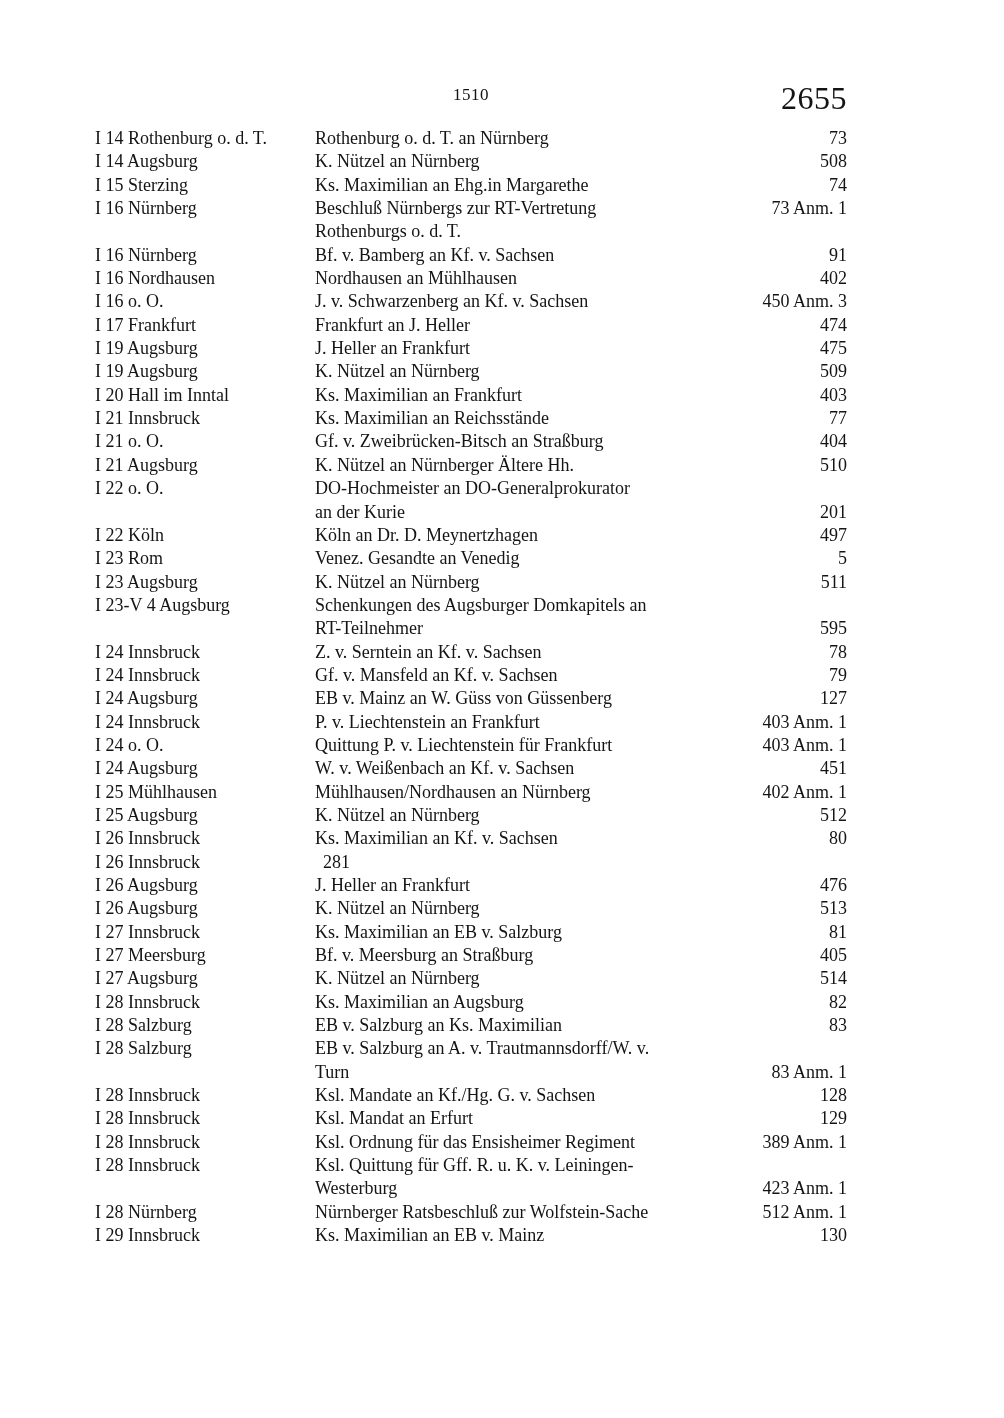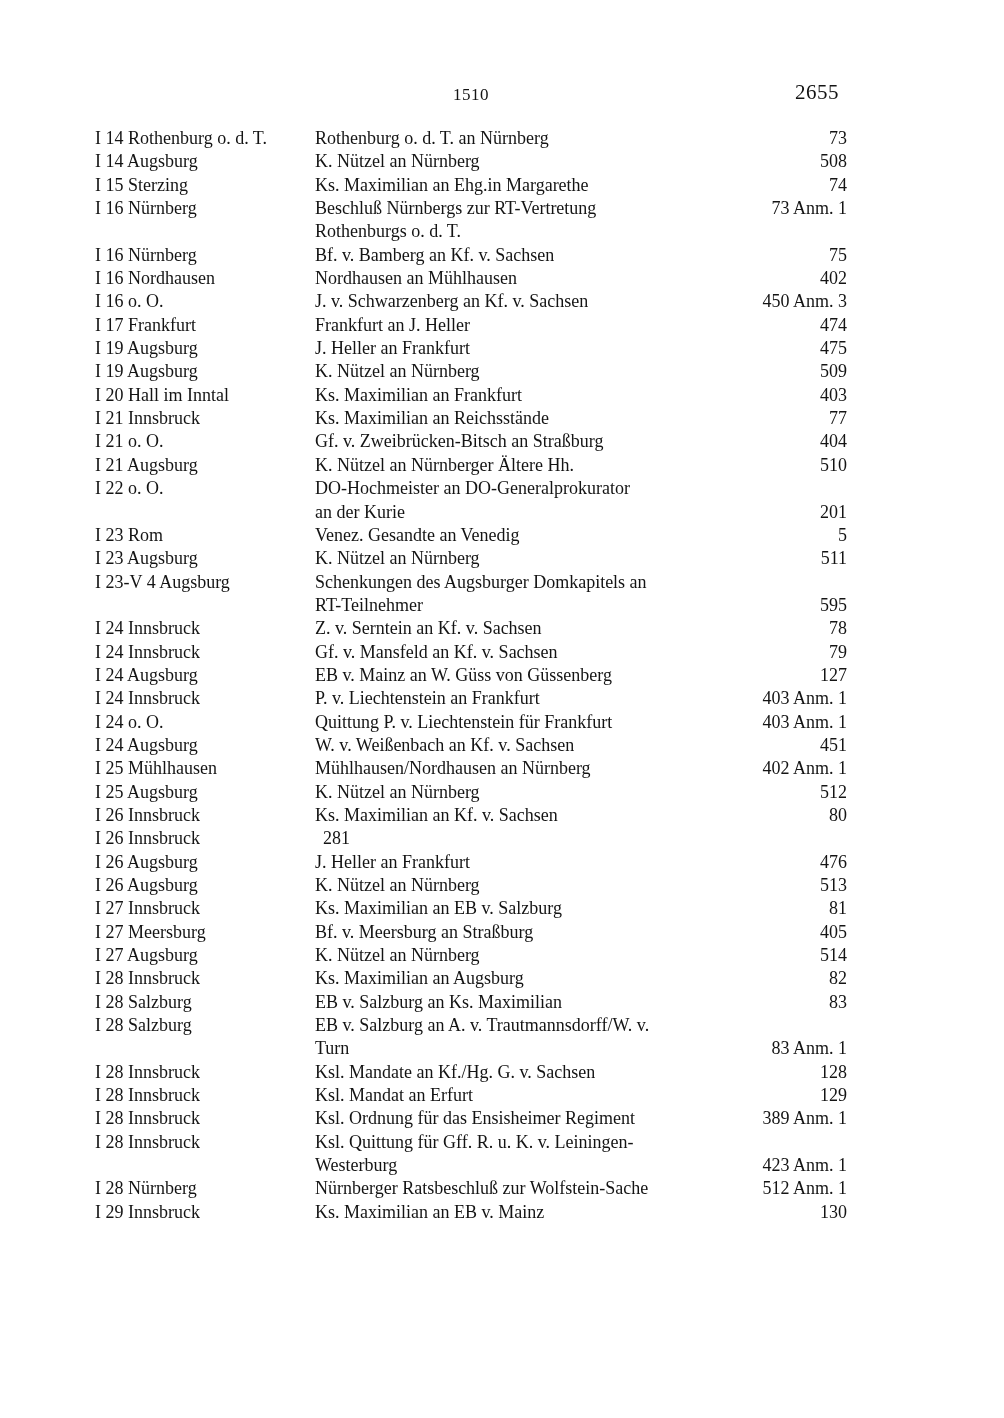--- a/index.html
+++ b/index.html
@@ -24,23 +24,23 @@
     position: absolute;
     left: 0;
     right: 0;
     top: 5px;
     text-align: center;
     font-size: 17px;
     letter-spacing: 0.5px;
   }
   .page-num {
     position: absolute;
-    right: 8px;
+    right: 0;
     top: 0;
-    font-size: 21px;
+    font-size: 32px;
     letter-spacing: 0.5px;
   }
   .register {
     position: absolute;
     top: 127px;
     left: 95px;
     width: 752px;
   }
   .row {
     display: flex;
@@ -94,21 +94,21 @@
         <span class="c-page">73 Anm. 1</span>
       </div>
       <div class="row">
         <span class="c-left"></span>
         <span class="c-desc">Rothenburgs o. d. T.</span>
         <span class="c-page"></span>
       </div>
       <div class="row">
         <span class="c-left">I 16 Nürnberg</span>
         <span class="c-desc">Bf. v. Bamberg an Kf. v. Sachsen</span>
-        <span class="c-page">75</span>
+        <span class="c-page">91</span>
       </div>
       <div class="row">
         <span class="c-left">I 16 Nordhausen</span>
         <span class="c-desc">Nordhausen an Mühlhausen</span>
         <span class="c-page">402</span>
       </div>
       <div class="row">
         <span class="c-left">I 16 o. O.</span>
         <span class="c-desc">J. v. Schwarzenberg an Kf. v. Sachsen</span>
         <span class="c-page">450 Anm. 3</span>
@@ -150,20 +150,25 @@
       </div>
       <div class="row">
         <span class="c-left">I 22 o. O.</span>
         <span class="c-desc">DO-Hochmeister an DO-Generalprokurator</span>
         <span class="c-page"></span>
       </div>
       <div class="row">
         <span class="c-left"></span>
         <span class="c-desc">an der Kurie</span>
         <span class="c-page">201</span>
+      </div>
+      <div class="row">
+        <span class="c-left">I 22 Köln</span>
+        <span class="c-desc">Köln an Dr. D. Meynertzhagen</span>
+        <span class="c-page">497</span>
       </div>
       <div class="row">
         <span class="c-left">I 23 Rom</span>
         <span class="c-desc">Venez. Gesandte an Venedig</span>
         <span class="c-page">5</span>
       </div>
       <div class="row">
         <span class="c-left">I 23 Augsburg</span>
         <span class="c-desc">K. Nützel an Nürnberg</span>
         <span class="c-page">511</span>

